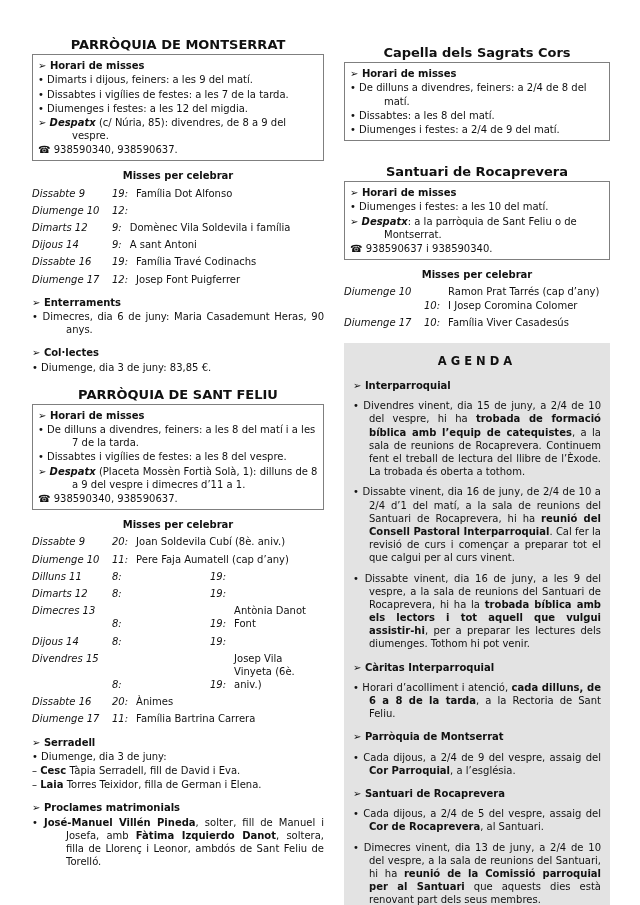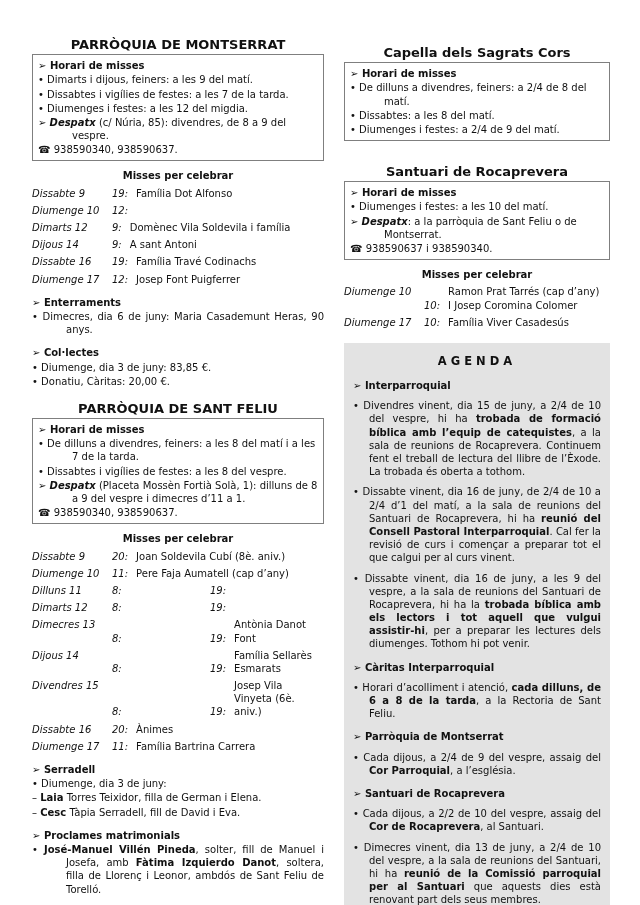--- a/index.html
+++ b/index.html
@@ -110,21 +110,20 @@
       </div>
 
       <div class="group">
         <p class="heading hang-sm"><span class="marker marker-arrow">➢</span> <span>Enterraments</span></p>
         <p class="hang just bullet-p"><span class="marker">•</span> <span><span>Dimecres, dia 6 de juny: </span><span style="font-weight: normal;">Maria Casademunt Heras</span><span>, 90 anys.</span></span></p>
       </div>
 
       <div class="group">
         <p class="heading hang-sm"><span class="marker marker-arrow">➢</span> <span>Col·lectes</span></p>
         <p class="hang-sm"><span class="marker">•</span> <span>Diumenge, dia 3 de juny: 83,85 €.</span></p>
-        <p class="hang-sm"><span class="marker">•</span> <span>Donatiu, Càritas: 20,00 €.</span></p>
       </div>
     </section>
 
     <section class="sf-section">
       <h1 class="sec-title">PARRÒQUIA DE SANT FELIU</h1>
       <div class="info-box">
         <p class="heading hang-sm"><span class="marker marker-arrow">➢</span> <span>Horari de misses</span></p>
         <p class="hang"><span class="marker">•</span> <span>De dilluns a divendres, feiners: a les 8 del matí i a les 7 de la tarda.</span></p>
         <p class="hang"><span class="marker">•</span> <span>Dissabtes i vigílies de festes: a les 8 del vespre.</span></p>
         <p class="hang"><span class="marker marker-arrow">➢</span> <span><span style="font-weight: bold; font-style: italic;">Despatx</span><span> (Placeta Mossèn Fortià Solà, 1): dilluns de 8 a 9 del vespre i dimecres d’11 a 1.</span></span></p>
@@ -181,21 +180,20 @@
             </span>
           </div>
         <div class="sf-row">
             <span class="day">Dijous 14</span>
             <span class="entry">
               <span class="time">8:</span>
               <span class="etext"></span>
             </span>
             <span class="entry">
               <span class="time">19:</span>
-              <span class="etext">Família Sellarès Esmarats</span>
             </span>
           </div>
         <div class="sf-row">
             <span class="day">Divendres 15</span>
             <span class="entry">
               <span class="time">8:</span>
               <span class="etext"></span>
             </span>
             <span class="entry">
               <span class="time">19:</span>
@@ -214,22 +212,22 @@
             <span class="entry sf-span">
               <span class="time">11:</span>
               <span class="etext">Família Bartrina Carrera</span>
             </span>
           </div>
       </div>
 
       <div class="group">
         <p class="heading hang-sm"><span class="marker marker-arrow">➢</span> <span>Serradell</span></p>
         <p class="hang-sm"><span class="marker">•</span> <span>Diumenge, dia 3 de juny:</span></p>
+        <p class="hang-sm"><span class="marker">–</span> <span><span style="font-weight: bold;">Cesc</span><span> Tàpia Serradell, fill de David i Eva.</span></span></p>
         <p class="hang-sm"><span class="marker">–</span> <span><span style="font-weight: bold;">Laia</span><span> Torres Teixidor, filla de German i Elena.</span></span></p>
-        <p class="hang-sm"><span class="marker">–</span> <span><span style="font-weight: bold;">Cesc</span><span> Tàpia Serradell, fill de David i Eva.</span></span></p>
       </div>
 
       <div class="group">
         <p class="heading hang-sm"><span class="marker marker-arrow">➢</span> <span>Proclames matrimonials</span></p>
         <p class="hang just bullet-p"><span class="marker">•</span> <span><span style="font-weight: bold;">José-Manuel Villén Pineda</span><span>, solter, fill de Manuel i Josefa, amb </span><span style="font-weight: bold;">Fàtima Izquierdo Danot</span><span>, soltera, filla de Llorenç i Leonor, ambdós de Sant Feliu de Torelló.</span></span></p>
       </div>
 
     </section>
   </div>
 
@@ -282,18 +280,18 @@
       <p class="hang-md just bullet-p"><span class="marker">•</span> <span><span>Dissabte vinent, dia 16 de juny, de 2/4 de 10 a 2/4 d’1 del matí, a la sala de reunions del Santuari de Rocaprevera, hi ha </span><span style="font-weight: bold;">reunió del Consell Pastoral Interparroquial</span><span>. Cal fer la revisió de curs i començar a preparar tot el que calgui per al curs vinent.</span></span></p>
       <p class="hang-md just bullet-p"><span class="marker">•</span> <span><span>Dissabte vinent, dia 16 de juny, a les 9 del vespre, a la sala de reunions del Santuari de Rocaprevera, hi ha la </span><span style="font-weight: bold;">trobada bíblica amb els lectors i tot aquell que vulgui assistir-hi</span><span>, per a preparar les lectures dels diumenges. Tothom hi pot venir.</span></span></p>
 
       <p class="heading hang-sm"><span class="marker marker-arrow">➢</span> <span>Càritas Interparroquial</span></p>
       <p class="hang-md just bullet-p"><span class="marker">•</span> <span><span>Horari d’acolliment i atenció, </span><span style="font-weight: bold;">cada dilluns, de 6 a 8 de la tarda</span><span>, a la Rectoria de Sant Feliu.</span></span></p>
 
       <p class="heading hang-sm"><span class="marker marker-arrow">➢</span> <span>Parròquia de Montserrat</span></p>
       <p class="hang-md just bullet-p"><span class="marker">•</span> <span><span>Cada dijous, a 2/4 de 9 del vespre, assaig del </span><span style="font-weight: bold;">Cor Parroquial</span><span>, a l’església.</span></span></p>
 
       <p class="heading hang-sm"><span class="marker marker-arrow">➢</span> <span>Santuari de Rocaprevera</span></p>
-      <p class="hang-md just bullet-p"><span class="marker">•</span> <span><span>Cada dijous, a 2/2 de 10 del vespre, assaig del </span><span style="font-weight: bold;">Cor de Rocaprevera</span><span>, al Santuari.</span></span></p>
+      <p class="hang-md just bullet-p"><span class="marker">•</span> <span><span>Cada dijous, a 2/4 de 5 del vespre, assaig del </span><span style="font-weight: bold;">Cor de Rocaprevera</span><span>, al Santuari.</span></span></p>
       <p class="hang-md just bullet-p"><span class="marker">•</span> <span><span>Dimecres vinent, dia 13 de juny, a 2/4 de 10 del vespre, a la sala de reunions del Santuari, hi ha </span><span style="font-weight: bold;">reunió de la Comissió parroquial per al Santuari</span><span> que aquests dies està renovant part dels seus membres.</span></span></p>
     </div>
 
   </div>
 </div>
 
 </body></html>

